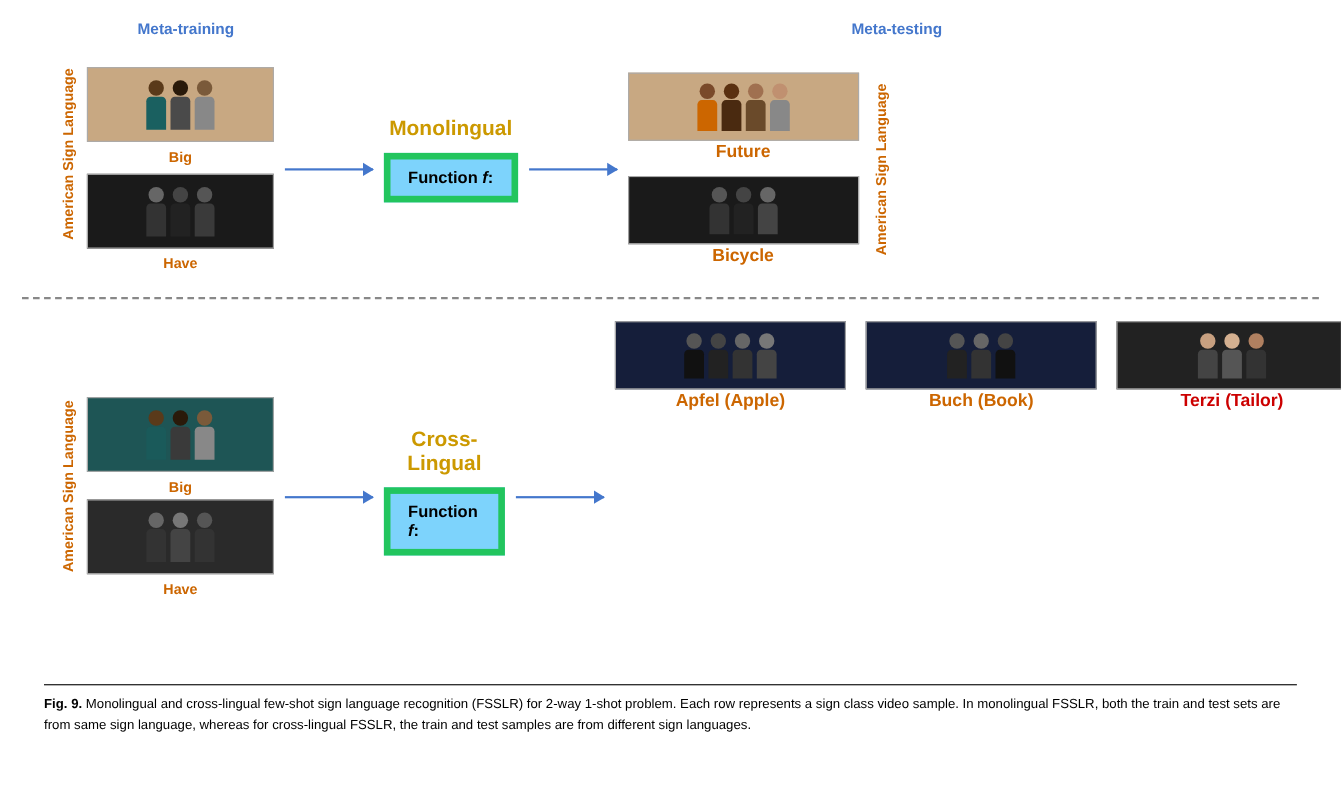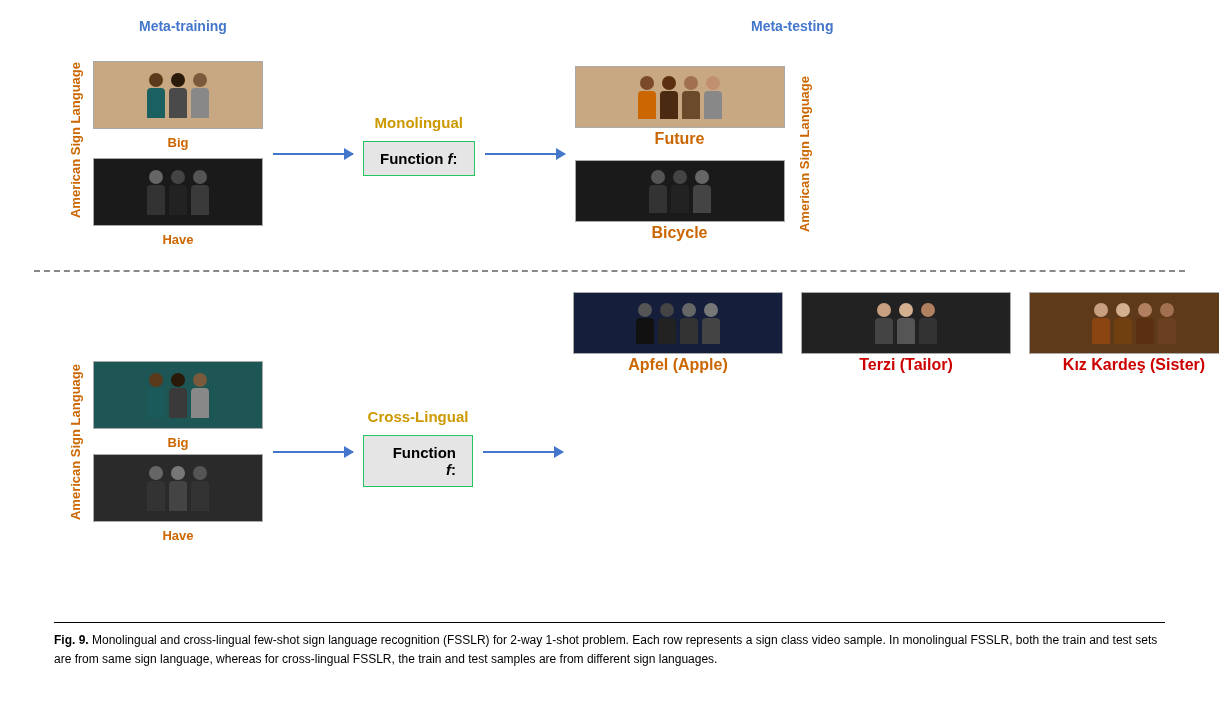--- a/index.html
+++ b/index.html
@@ -7,21 +7,21 @@
       font-family: Arial, sans-serif;
       background: #fff;
       width: 1219px;
       min-height: 722px;
       font-size: 13px;
       color: #000;
     }
 
     .diagram-container {
       width: 1219px;
-      padding: 10px 34px;
+      padding: 10px 20px;
     }
 
     
     .top-section {
       display: flex;
       align-items: center;
       padding: 10px 30px 10px 30px;
       position: relative;
       min-height: 260px;
     }
@@ -85,32 +85,32 @@
       top: -5px;
       width: 0;
       height: 0;
       border-left: 10px solid #4477cc;
       border-top: 6px solid transparent;
       border-bottom: 6px solid transparent;
     }
 
     
     .function-box {
-      border: 1px solid #22c55e;
-      background: #e5e5e5;
+      border: 6px solid #22c55e;
+      background: #7dd3fc;
       padding: 8px 16px;
-      text-align: right;
+      text-align: left;
       min-width: 110px;
       position: relative;
     }
 
     .function-label-top {
       color: #cc9900;
       font-weight: bold;
-      font-size: 15px;
+      font-size: 19px;
       text-align: center;
       margin-bottom: 4px;
     }
 
     .function-text {
       font-size: 15px;
       color: #000;
       font-weight: bold;
     }
 
@@ -237,21 +237,21 @@
 <body>
 
 <div class="diagram-container">
 
   <div class="top-section">
 
     <div style="position:absolute; left:105px; top:8px;">
       <span class="meta-label">Meta-training</span>
     </div>
 
-    <div style="position:absolute; left:717px; top:8px;">
+    <div style="position:absolute; left:754px; top:8px;">
       <span class="meta-label">Meta-testing</span>
     </div>
 
     <div style="display:flex; align-items:center; height:200px; margin-right:6px;">
       <span class="vertical-label orange-label">American Sign Language</span>
     </div>
 
     <div class="sign-image-group" style="margin-top:28px;">
 
       <div class="img-placeholder bg-tan">
@@ -426,20 +426,37 @@
               <div class="person-body" style="background:#333; width:18px; height:26px;"></div>
             </div>
             <div class="person-sil">
               <div class="person-head" style="background:#777;"></div>
               <div class="person-body" style="background:#444; width:18px; height:26px;"></div>
             </div>
           </div>
           <div class="result-label german-color">Apfel (Apple)</div>
         </div>
 
+        <div class="result-item">
+          <div class="img-placeholder-wide" style="background:#151e3a;">
+            <div class="person-sil">
+              <div class="person-head" style="background:#555;"></div>
+              <div class="person-body" style="background:#222; width:18px; height:26px;"></div>
+            </div>
+            <div class="person-sil">
+              <div class="person-head" style="background:#666;"></div>
+              <div class="person-body" style="background:#333; width:18px; height:26px;"></div>
+            </div>
+            <div class="person-sil">
+              <div class="person-head" style="background:#444;"></div>
+              <div class="person-body" style="background:#111; width:18px; height:26px;"></div>
+            </div>
+          </div>
+          <div class="result-label german-color">Buch (Book)</div>
+        </div>
 
         <div class="result-item">
           <div class="img-placeholder-wide" style="background:#222;">
             <div class="person-sil">
               <div class="person-head" style="background:#c8a080;"></div>
               <div class="person-body" style="background:#444; width:18px; height:26px;"></div>
             </div>
             <div class="person-sil">
               <div class="person-head" style="background:#d4b090;"></div>
               <div class="person-body" style="background:#555; width:18px; height:26px;"></div>

